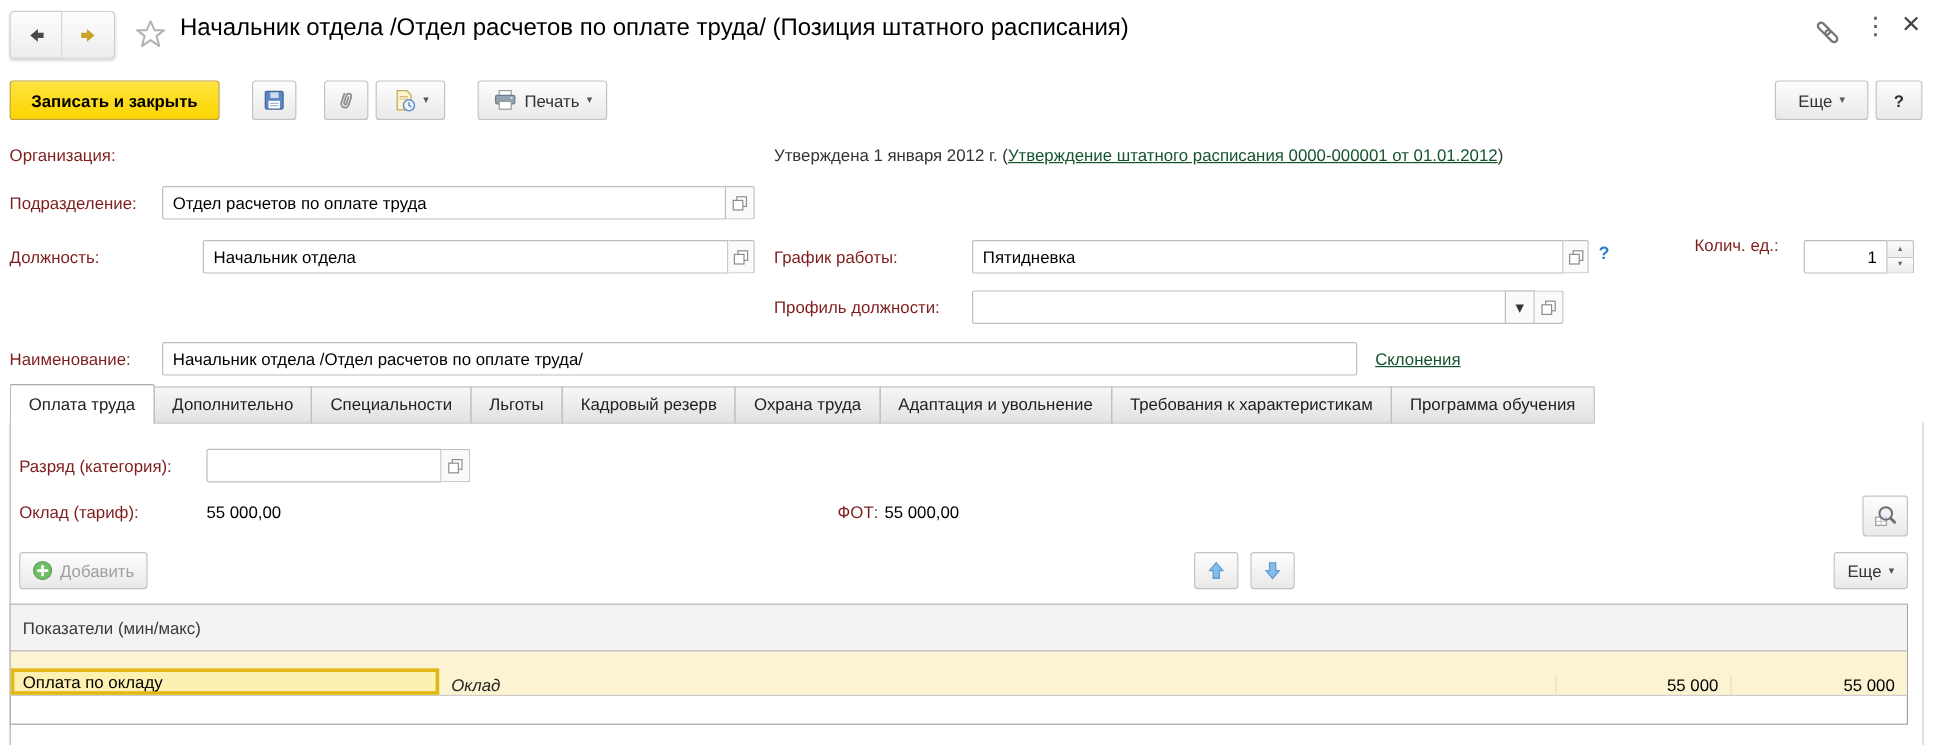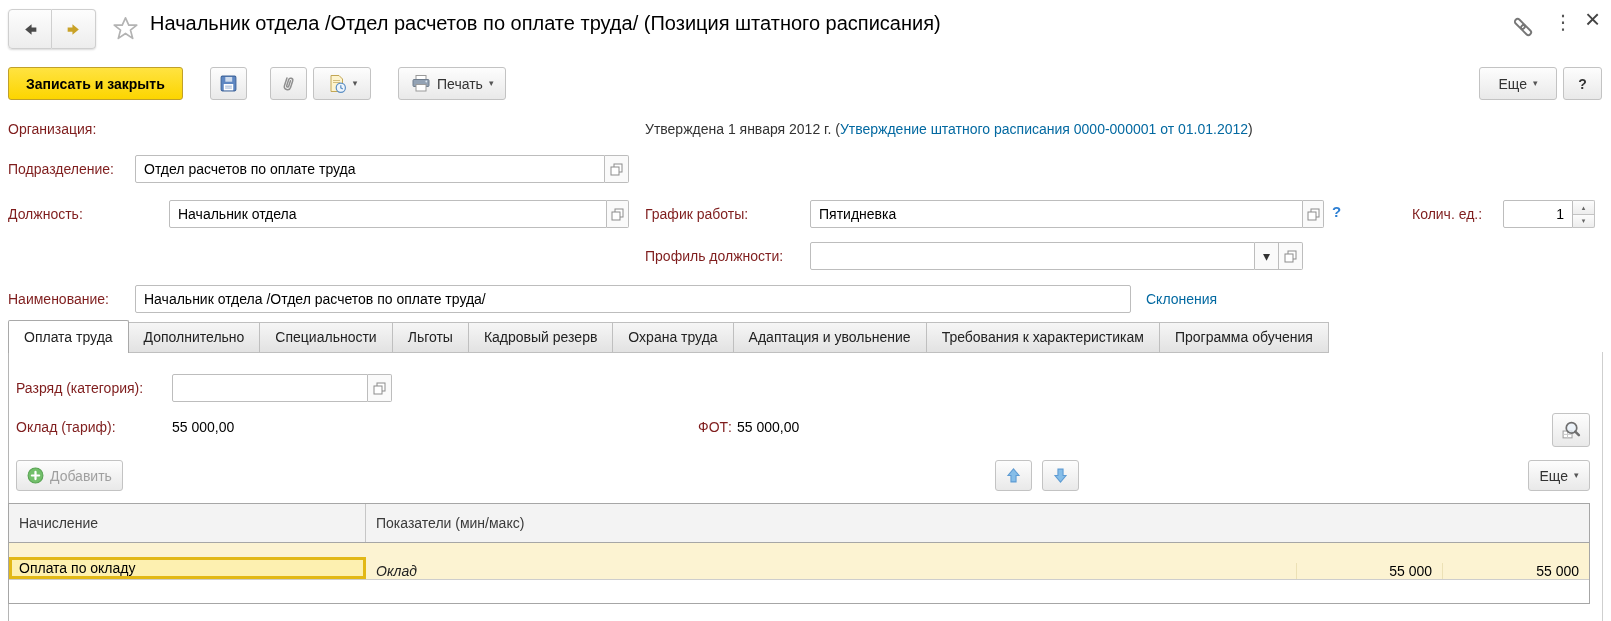--- a/index.html
+++ b/index.html
@@ -36,21 +36,21 @@
 
   
   .lbl{color:#7f1d1d;white-space:nowrap}
   .group{display:flex;align-items:stretch;height:28px}
   .tinput{border:1px solid #bdbdbd;border-radius:2px 0 0 2px;height:28px;font-size:14px;padding:0 8px;color:#000;
     background:#fff;font-family:"Liberation Sans",sans-serif;outline:none}
   .tinput.right{text-align:right}
   .sq-btn{width:24px;border:1px solid #bdbdbd;border-left:none;background:#fafafa;display:flex;align-items:center;
     justify-content:center;cursor:pointer}
   .sq-btn:last-child{border-radius:0 2px 2px 0}
-  .link{color:#0369a1;cursor:pointer;white-space:nowrap}
+  .link{color:#14532d;text-decoration:underline;cursor:pointer;white-space:nowrap}
   .approved{left:645px;top:121px;color:#333;white-space:nowrap}
   .help-q{left:1332px;top:203px;color:#2d7fd3;font-weight:bold;font-size:15px;cursor:pointer}
   .spinner{width:22px;height:28px;display:flex;flex-direction:column}
   .spin{flex:1;border:1px solid #c3c3c3;border-left:none;background:linear-gradient(#fcfcfc,#ededed);font-size:7px;
     color:#666;display:flex;align-items:center;justify-content:center;cursor:pointer;line-height:1}
   .spin.up{border-radius:0 2px 0 0;border-bottom:none}
   .spin.down{border-radius:0 0 2px 0}
 
   
   .tabs{left:8px;top:320px;display:flex;align-items:flex-end;height:33px}
@@ -188,21 +188,21 @@
     <input class="tinput" style="width: 574px;" value="Пятидневка">
     <span class="sq-btn">
       <svg width="13" height="13" viewBox="0 0 13 13" fill="#fff" stroke="#8c8c8c">
           <rect x="4" y="1" width="8" height="8"></rect>
           <rect x="1" y="4" width="8" height="8"></rect>
         </svg>
     </span>
   </div>
   <span class="abs help-q">?</span>
 
-  <label class="abs lbl" style="left:1412px;top:206px">Колич. ед.:</label>
+  <label class="abs lbl" style="left:1412px;top:196px">Колич. ед.:</label>
   <div class="abs group" style="left:1503px;top:200px">
     <input class="tinput right" style="width: 70px;" value="1">
     <span class="spinner">
       <span class="spin up">▴</span>
       <span class="spin down">▾</span>
     </span>
   </div>
 
   <label class="abs lbl" style="left:645px;top:248px">Профиль должности:</label>
   <div class="abs group" style="left:810px;top:242px;width:493px">
@@ -279,21 +279,20 @@
         <path d="M8 14.2 L2.8 8 H5.6 V2 H10.4 V8 H13.2 Z" fill="#85bde8" stroke="#5d9bd3"></path>
       </svg>
   </button>
   <button class="abs btn btn-more-grid">
     <span>Еще</span>
     <span class="caret">▾</span>
   </button>
 
   <div class="abs grid">
     <div class="thead">
-      <div class="th1">Начисление</div>
       <div class="th2">Показатели (мин/макс)</div>
     </div>
     <div class="trow">
       <div class="td1">Оплата по окладу</div>
       <div class="td2">Оклад</div>
       <div class="td3">55 000</div>
       <div class="td4">55 000</div>
     </div>
   </div>
 

